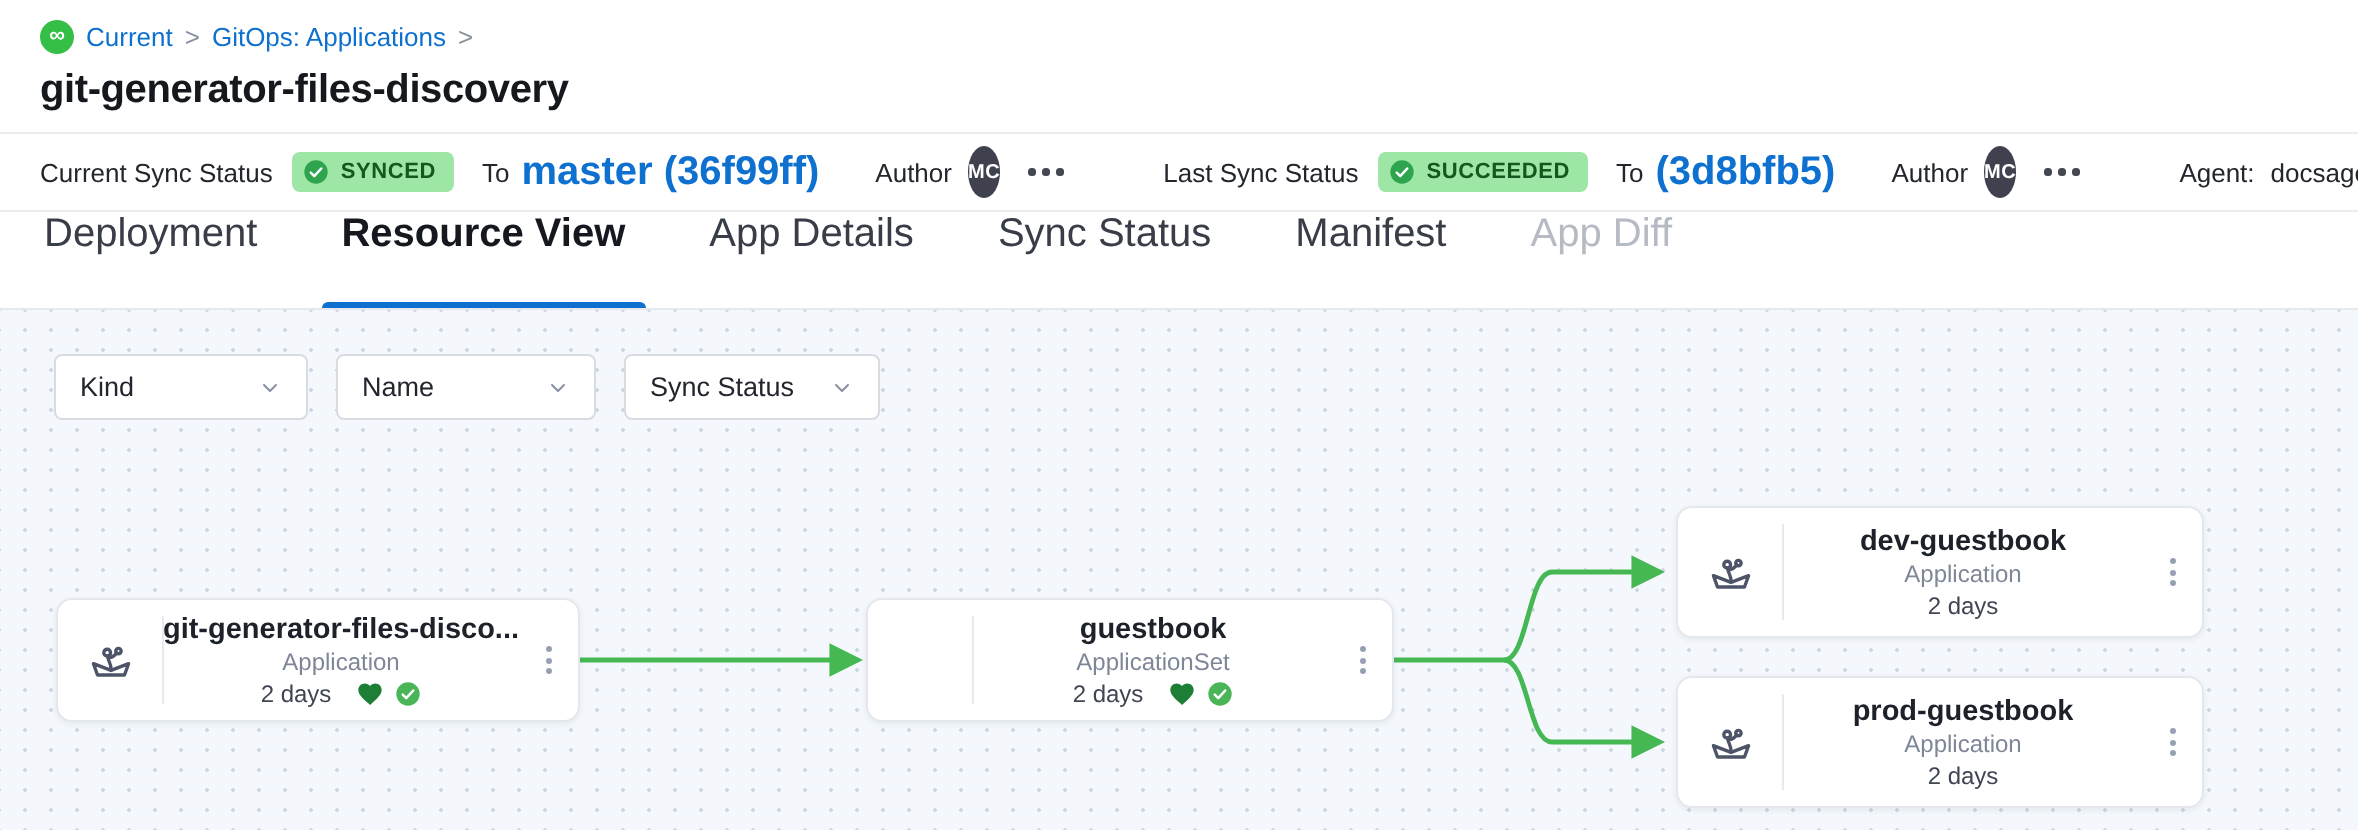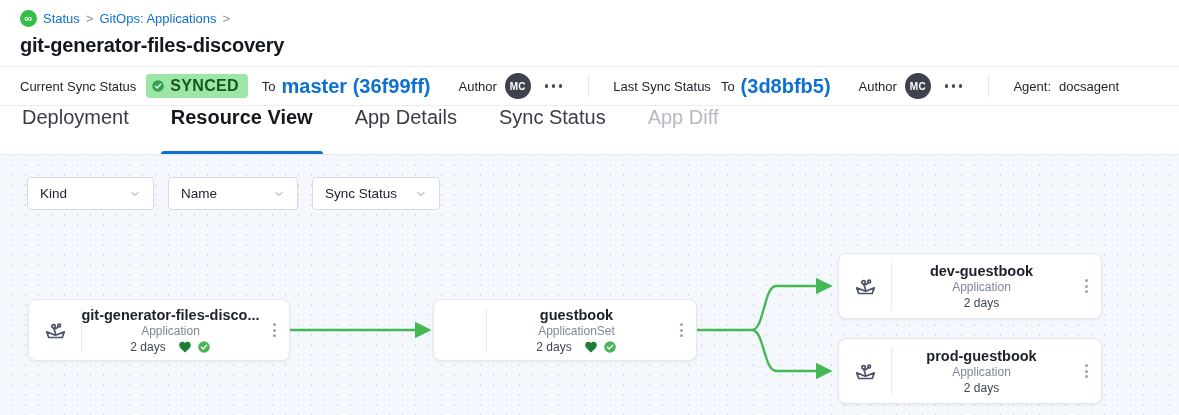--- a/index.html
+++ b/index.html
@@ -35,21 +35,21 @@
   
   .statusbar{
     height:40px;display:flex;align-items:center;padding:0 20px;
     border-top:1px solid #ececf0;border-bottom:1px solid #ececf0;
     font-size:13px;color:#23262d;white-space:nowrap;
   }
   .sb-label{margin-right:10px;}
   .badge{
     display:inline-flex;align-items:center;gap:5px;
     background:var(--badge-green-bg);color:var(--badge-green-text);
-    font-size:16px;font-weight:700;letter-spacing:.3px;
+    font-size:11px;font-weight:700;letter-spacing:.3px;
     padding:3px 9px 3px 5px;border-radius:4px;margin-right:14px;
   }
   .sb-to{margin-right:6px;text-align:center;}
   .sb-rev{color:var(--accent-blue);font-size:20px;font-weight:700;margin-right:28px;text-decoration:none;cursor:pointer;}
   .sb-author{margin-right:8px;}
   .avatar{
     width:26px;height:26px;border-radius:50%;background:var(--avatar-bg);color:#fff;
     display:inline-flex;align-items:center;justify-content:center;
     font-size:10px;font-weight:700;letter-spacing:.3px;margin-right:12px;
   }
@@ -116,21 +116,21 @@
   .kebab i{width:3px;height:3px;border-radius:50%;background:#98a0b3;display:block;}
 </style>
 </head>
 <body>
 
 <div class="screen">
 
   <div class="header">
     <div class="crumbs">
       <span class="crumb-logo">∞</span>
-      <a class="crumb-link">Status</a>
+      <a class="crumb-link">Current</a>
       <span class="crumb-sep">&gt;</span>
       <a class="crumb-link">GitOps: Applications</a>
       <span class="crumb-sep">&gt;</span>
     </div>
     <div class="page-title">git-generator-files-discovery</div>
   </div>
 
   <div class="statusbar">
     <span class="sb-label">Current Sync Status</span>
     <span class="badge">
@@ -145,20 +145,27 @@
     <span class="sb-author">Author</span>
     <span class="avatar">MC</span>
     <button class="dots-btn">
         <i></i>
         <i></i>
         <i></i>
       </button>
     <span class="sb-divider"></span>
 
     <span class="sb-label">Last Sync Status</span>
+    <span class="badge">
+      <svg width="14" height="14" viewBox="0 0 24 24">
+          <circle cx="12" cy="12" r="10" fill="#2fa44e"></circle>
+          <path d="M7.5 12.5l3 3 6-6.5" stroke="#fff" stroke-width="2.2" fill="none" stroke-linecap="round" stroke-linejoin="round"></path>
+        </svg>
+      <span>SUCCEEDED</span>
+    </span>
     <span class="sb-to">To</span>
     <a class="sb-rev">(3d8bfb5)</a>
     <span class="sb-author">Author</span>
     <span class="avatar">MC</span>
     <button class="dots-btn">
         <i></i>
         <i></i>
         <i></i>
       </button>
     <span class="sb-divider"></span>
@@ -175,20 +182,23 @@
       </button>
     <button class="tab active">
         <span>Resource View</span>
         <span class="tab-underline"></span>
       </button>
     <button class="tab">
         <span>App Details</span>
       </button>
     <button class="tab">
         <span>Sync Status</span>
+      </button>
+    <button class="tab">
+        <span>Manifest</span>
       </button>
     <button class="tab disabled">
         <span>App Diff</span>
       </button>
   </div>
 
   <div class="canvas">
 
     <div class="filters">
       <button class="filter" style="width:127px">

